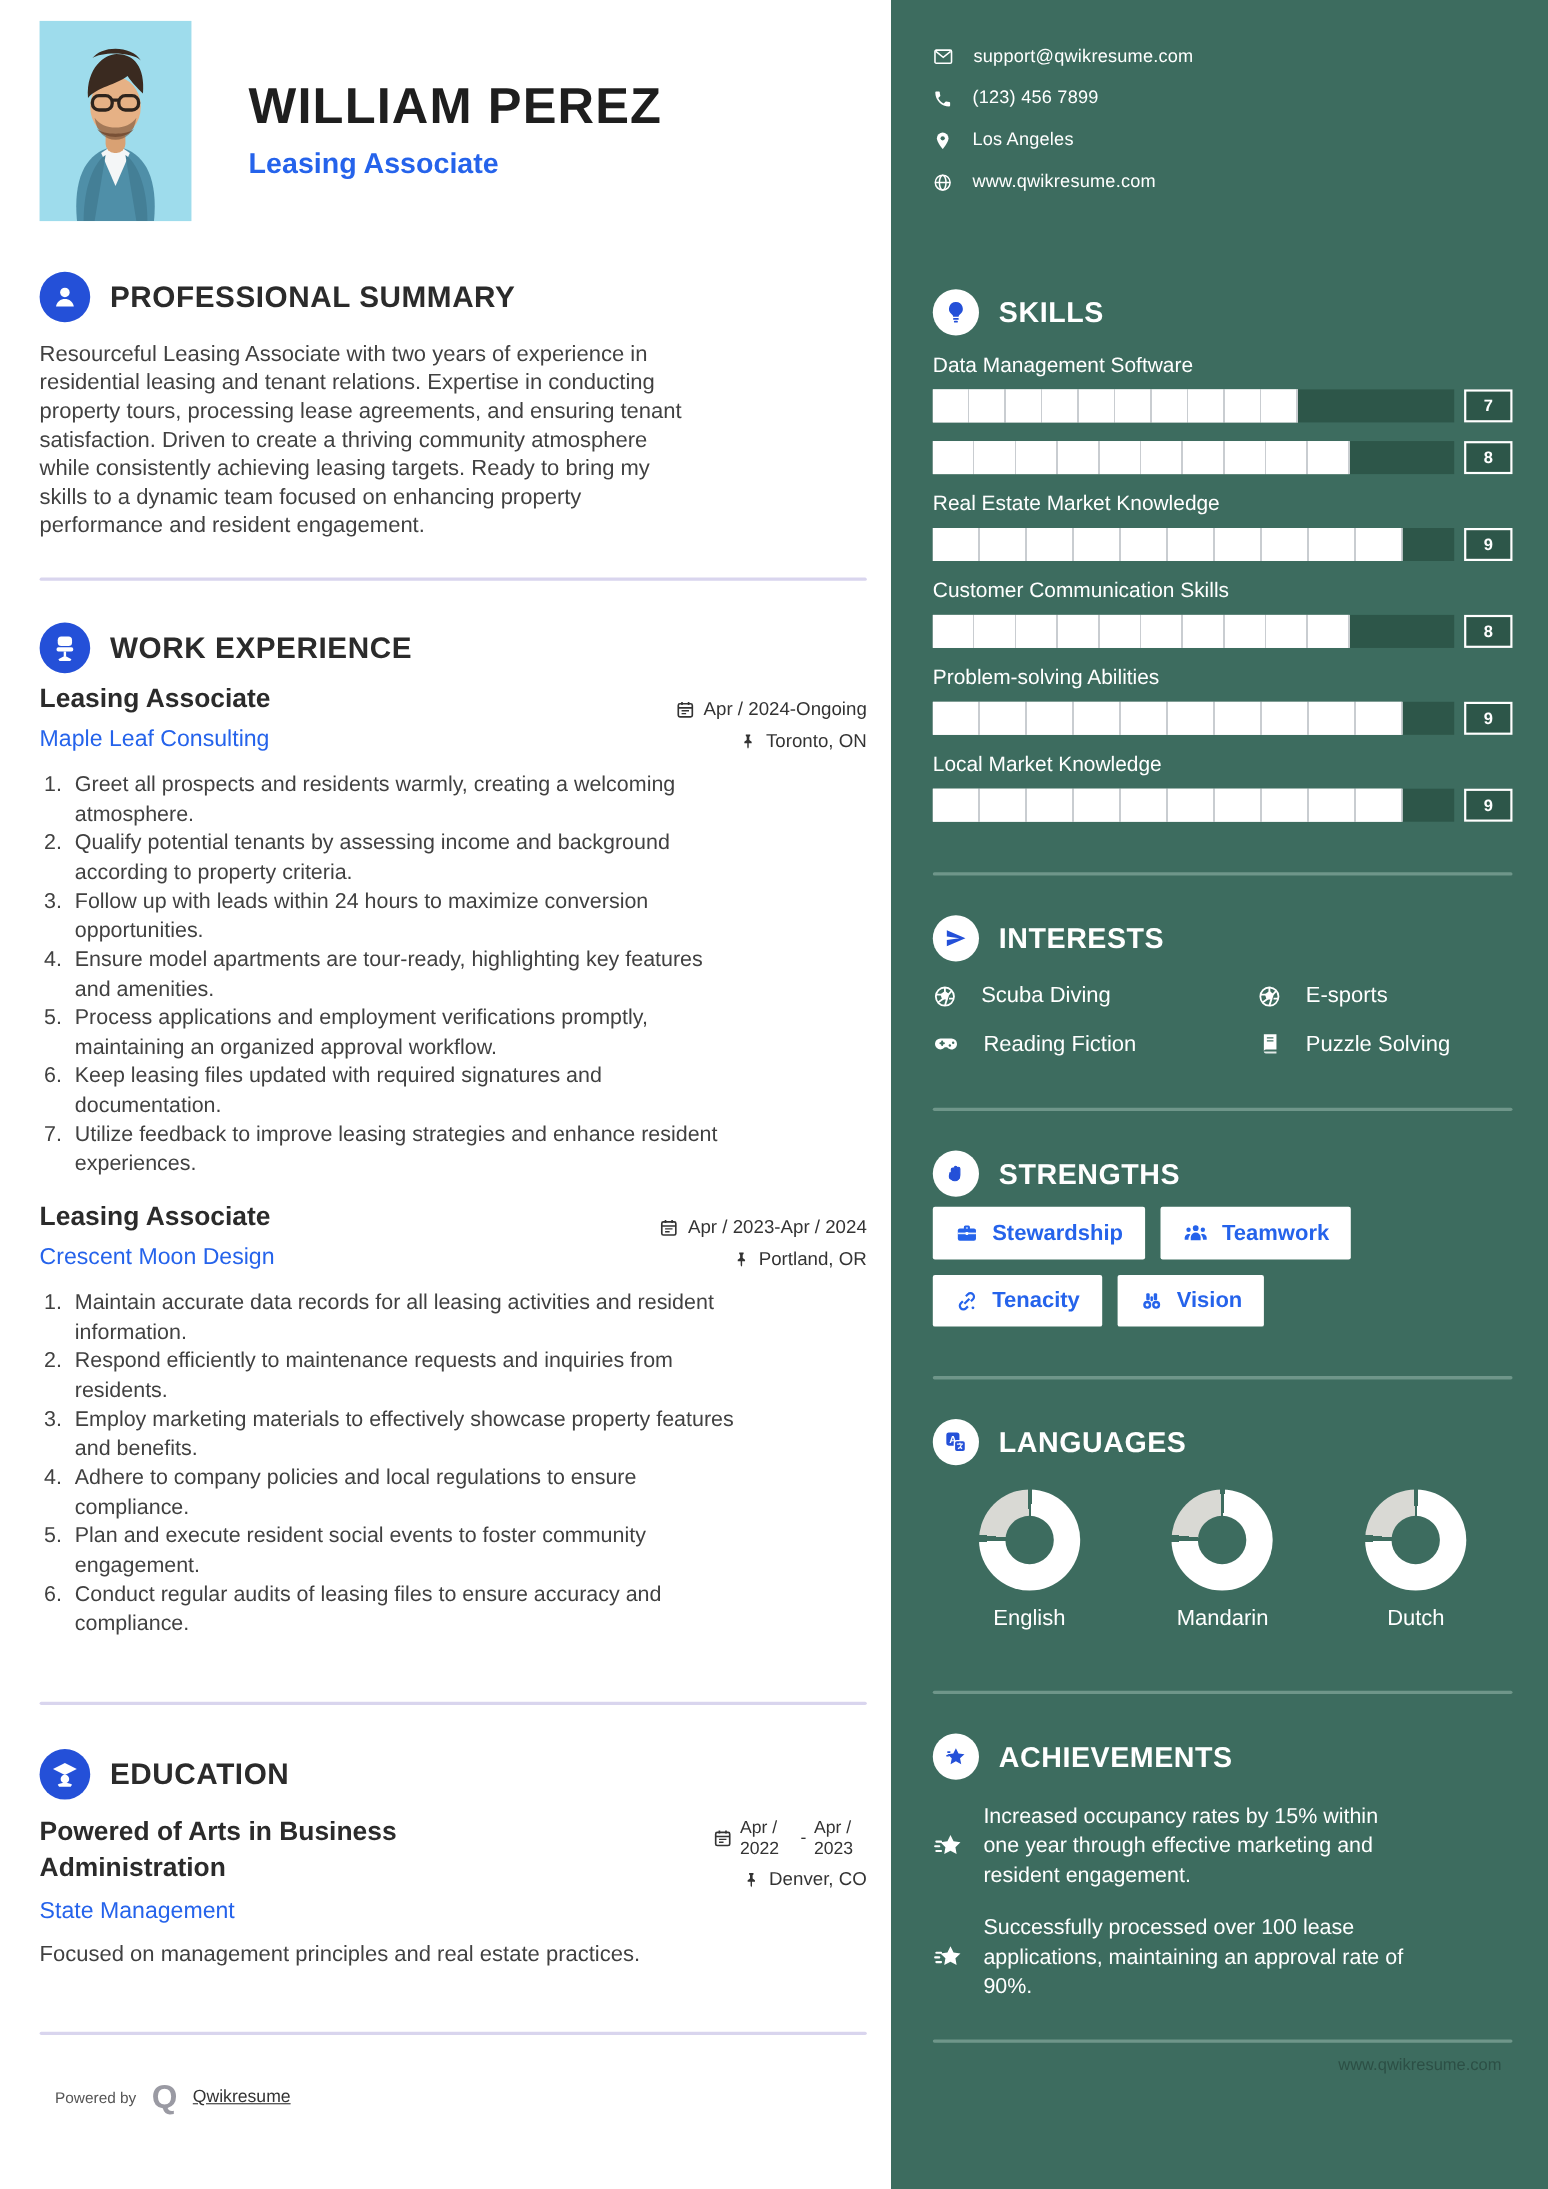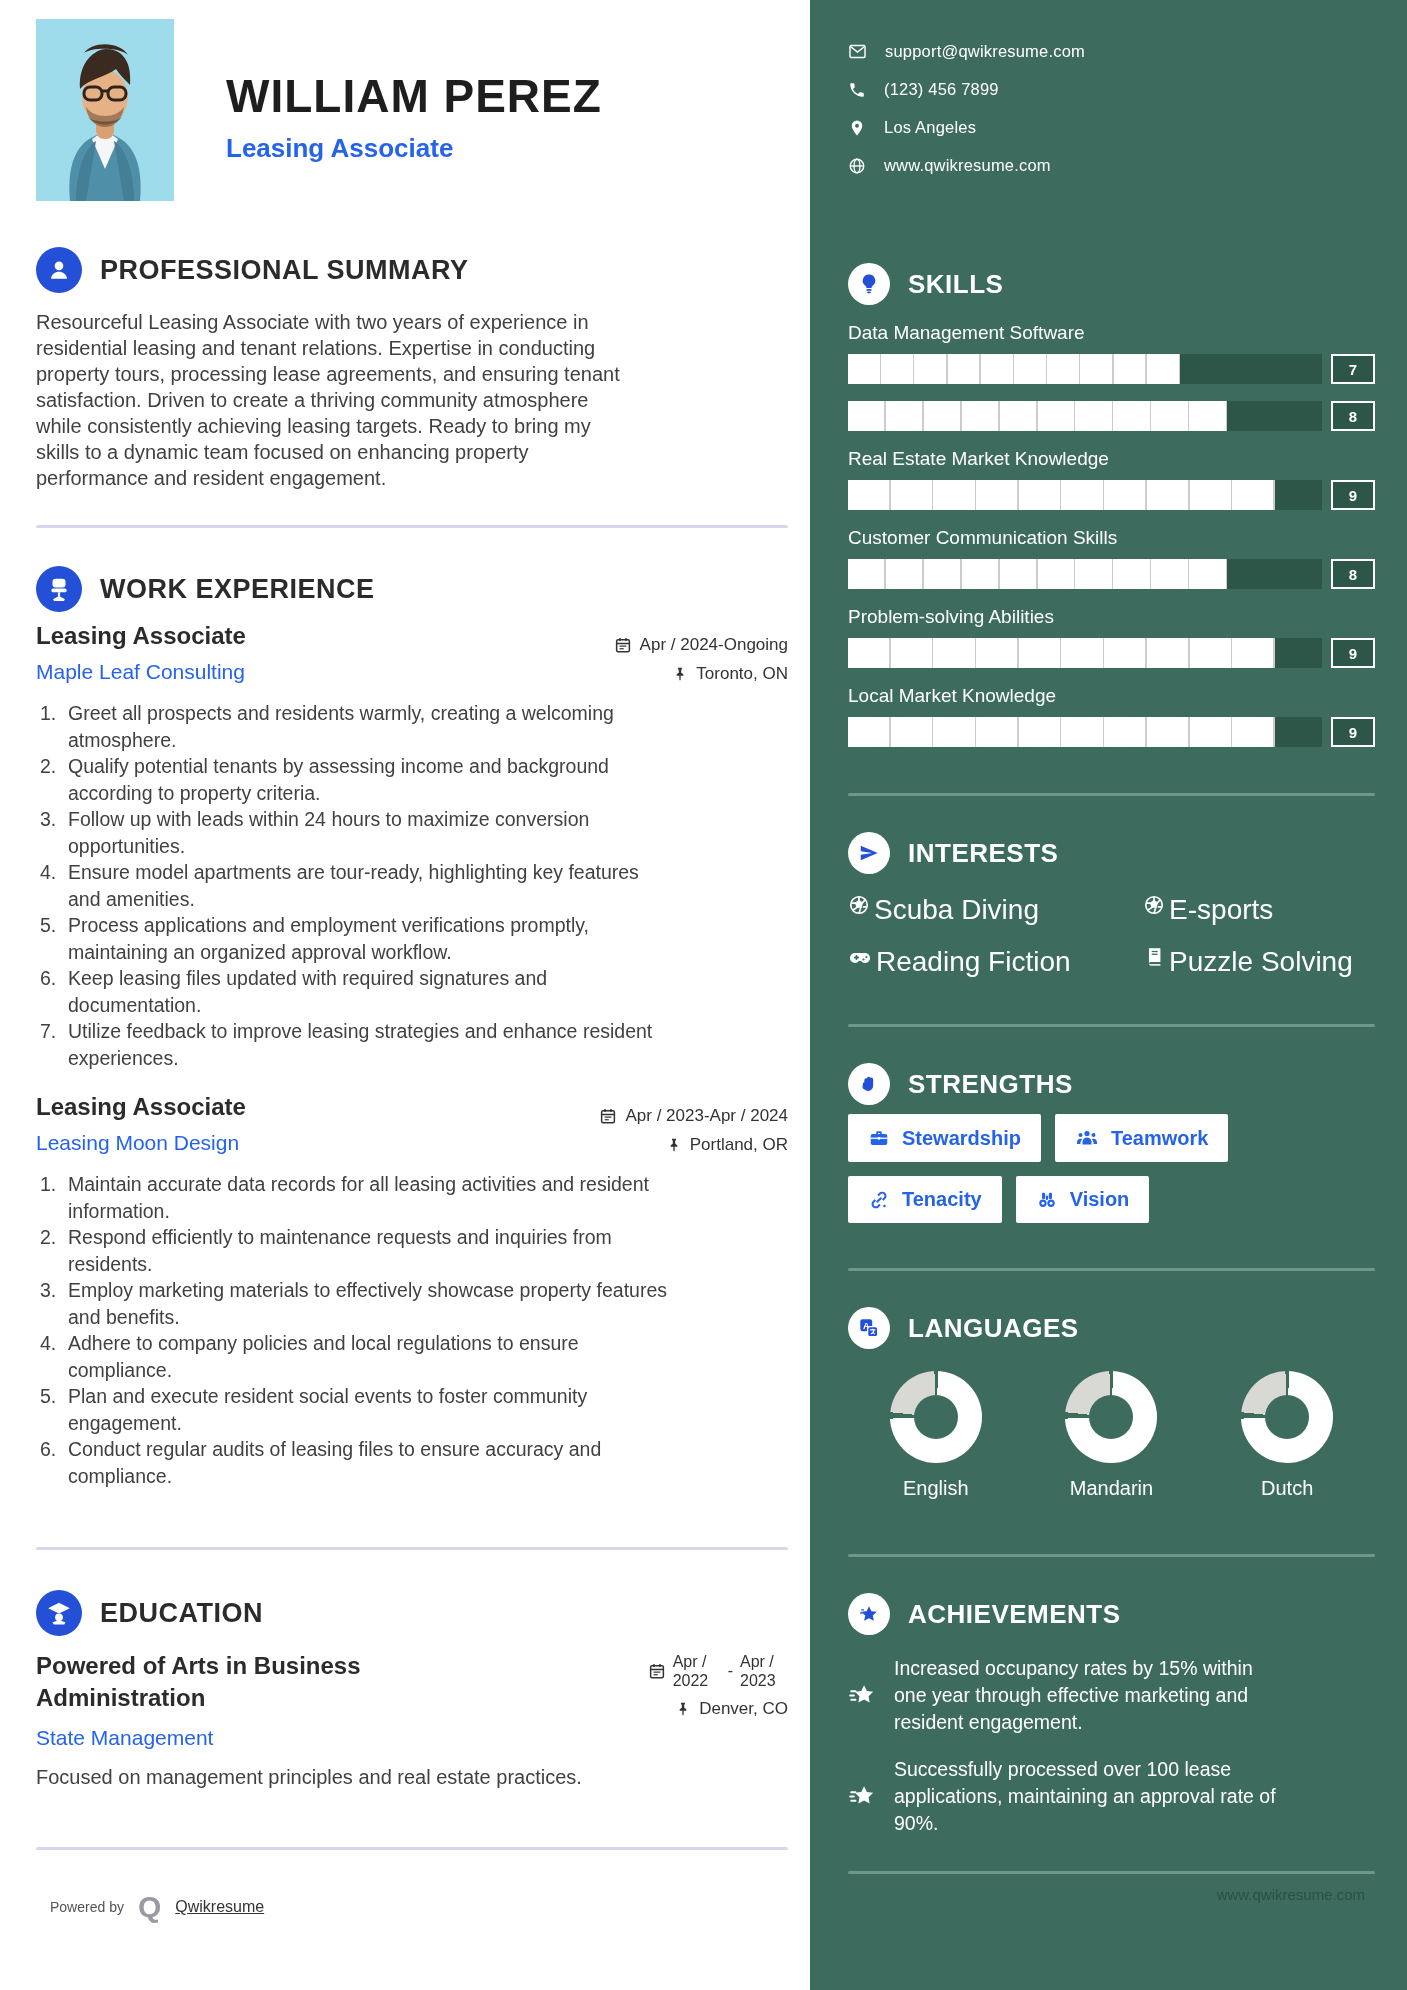--- a/index.html
+++ b/index.html
@@ -70,21 +70,21 @@
   .bar-fill { height:100%; background:
       repeating-linear-gradient(to right, #ffffff 0, #ffffff calc(10% - 1.5px), #c9cdd1 calc(10% - 1.5px), #c9cdd1 10%);
       background-color:#ffffff; }
   .bar-score { width:44px; height:30px; margin-left:9px; background:#2d5649; border:2.5px solid #ffffff;
                display:flex; align-items:center; justify-content:center; font-size:15px; font-weight:700; }
 
   .pdivider { margin-top:46px; height:3px; background:#6f968a; border-radius:2px; }
 
   .interests-head { margin-top:36px; }
   .interests-grid { margin-top:20px; display:grid; grid-template-columns:56% 44%; row-gap:20px; }
-  .interest { display:flex; align-items:flex-start; gap:4px; font-size:28px; }
+  .interest { display:flex; align-items:center; gap:22px; font-size:20px; }
 
   .strengths-head { margin-top:36px; }
   .chips { margin-top:9px; display:flex; flex-wrap:wrap; gap:14px; width:480px; }
   .chip { display:inline-flex; align-items:center; gap:12px; background:#ffffff; color:#2563eb;
           font-size:20px; font-weight:600; padding:12px 20px; border-radius:2px; }
 
   .langs-head { margin-top:36px; }
   .lang-grid { margin-top:22px; display:grid; grid-template-columns:1fr 1fr 1fr; justify-items:center; }
   .donut { width:92px; height:92px; border-radius:50%; position:relative;
            background:conic-gradient(from 3deg, #ffffff 0deg 265deg, #3d6c5f 265deg 273deg, #d9d9d4 273deg 355deg, #3d6c5f 355deg 360deg); }
@@ -193,21 +193,21 @@
         <li>Process applications and employment verifications promptly, maintaining an organized approval workflow.</li>
         <li>Keep leasing files updated with required signatures and documentation.</li>
         <li>Utilize feedback to improve leasing strategies and enhance resident experiences.</li>
       </ol>
     </div>
 
     <div class="job job2">
       <div class="job-header">
         <div>
           <div class="job-title">Leasing Associate</div>
-          <div class="job-company">Leasing Moon Design</div>
+          <div class="job-company">Crescent Moon Design</div>
         </div>
         <div class="job-meta">
           <div class="meta-row">
             <span>
               <svg width="18" height="18" viewBox="0 0 24 24" fill="none" stroke="#333" stroke-width="2">
                   <rect x="3.5" y="5" width="17" height="16" rx="2"></rect>
                   <line x1="3.5" y1="10" x2="20.5" y2="10"></line>
                   <line x1="8" y1="2.8" x2="8" y2="6.5"></line>
                   <line x1="16" y1="2.8" x2="16" y2="6.5"></line>
                   <line x1="7.5" y1="13.5" x2="16.5" y2="13.5" stroke-width="1.6"></line>

